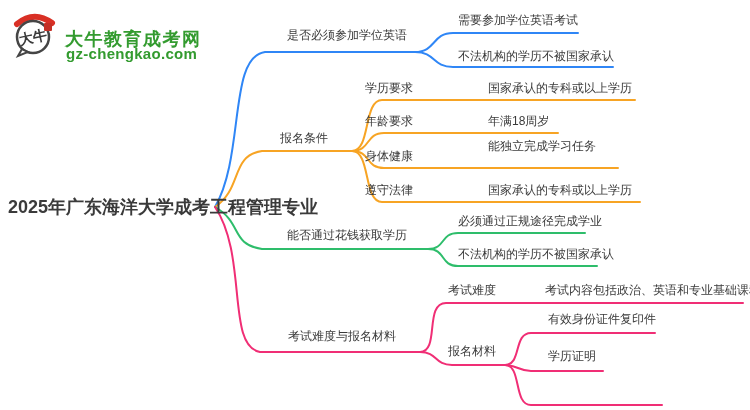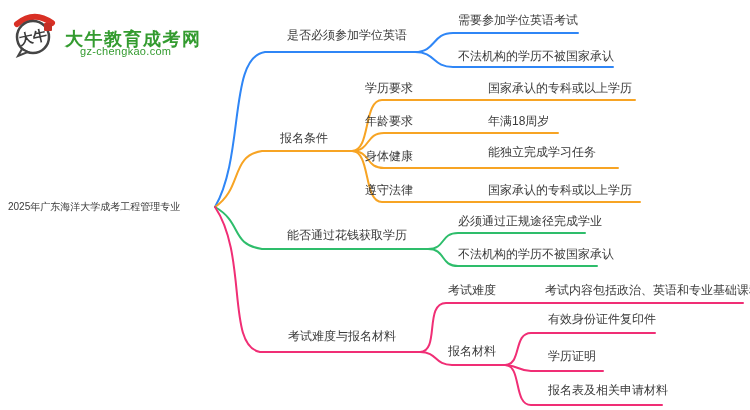--- a/index.html
+++ b/index.html
@@ -10,29 +10,29 @@
   #wires{position:absolute;left:0;top:0;width:750px;height:410px;}
   #wires path{fill:none;stroke-width:2;stroke-linecap:round;}
   .w-blue{stroke:var(--color-blue,#2f86f6);}
   .w-orange{stroke:var(--color-orange,#f7a424);}
   .w-green{stroke:var(--color-green,#2ebd6b);}
   .w-pink{stroke:var(--color-pink,#f02e75);}
   .node{
     position:absolute;color:var(--color-text,#3a3a3a);font-size:12px;line-height:15px;
     white-space:nowrap;letter-spacing:0px;
   }
-  .root-node{font-size:10px;line-height:16px;font-weight:400;}
+  .root-node{font-size:18px;line-height:16px;font-weight:700;}
   .logo{position:absolute;left:8px;top:8px;width:230px;height:52px;}
   .logo-badge{position:absolute;left:0;top:0;}
   .brand-name{
     position:absolute;left:57px;top:19px;font-size:18px;font-weight:700;
     color:var(--color-brand,#339b2f);letter-spacing:1.5px;
   }
   .brand-url{
-    position:absolute;left:72px;top:37px;font-size:11px;font-weight:400;
+    position:absolute;left:58px;top:37px;font-size:15px;font-weight:700;
     color:var(--color-brand,#339b2f);letter-spacing:0.3px;
   }
 </style>
 </head>
 <body>
 
 <div id="canvas">
 
   <svg id="wires" viewBox="0 0 750 410" xmlns="http://www.w3.org/2000/svg">
     <g>
@@ -79,29 +79,28 @@
   <div class="node" style="left:287px;top:29px;font-family:Liberation Mono, monospace;">是否必须参加学位英语</div>
   <div class="node" style="left:458px;top:13px;">需要参加学位英语考试</div>
   <div class="node" style="left:458px;top:49px;">不法机构的学历不被国家承认</div>
 
   <div class="node" style="left:280px;top:131px;">报名条件</div>
   <div class="node" style="left:365px;top:81px;">学历要求</div>
   <div class="node" style="left:488px;top:81px;">国家承认的专科或以上学历</div>
   <div class="node" style="left:365px;top:114px;">年龄要求</div>
   <div class="node" style="left:488px;top:114px;">年满18周岁</div>
   <div class="node" style="left:365px;top:149px;">身体健康</div>
-  <div class="node" style="left:488px;top:145px;">能独立完成学习任务</div>
+  <div class="node" style="left:488px;top:139px;">能独立完成学习任务</div>
   <div class="node" style="left:365px;top:183px;text-align:center;">遵守法律</div>
   <div class="node" style="left:488px;top:183px;">国家承认的专科或以上学历</div>
 
   <div class="node" style="left:458px;top:214px;">必须通过正规途径完成学业</div>
   <div class="node" style="left:287px;top:228px;">能否通过花钱获取学历</div>
   <div class="node" style="left:458px;top:247px;">不法机构的学历不被国家承认</div>
 
   <div class="node" style="left:288px;top:329px;">考试难度与报名材料</div>
   <div class="node" style="left:448px;top:283px;">考试难度</div>
   <div class="node" style="left:545px;top:283px;">考试内容包括政治、英语和专业基础课程</div>
   <div class="node" style="left:448px;top:344px;">报名材料</div>
   <div class="node" style="left:548px;top:312px;">有效身份证件复印件</div>
   <div class="node" style="left:548px;top:349px;">学历证明</div>
-  <div class="node" style="left:548px;top:383px;">报名表及相关申请材料</div>
 
 </div>
 
 </body></html>

